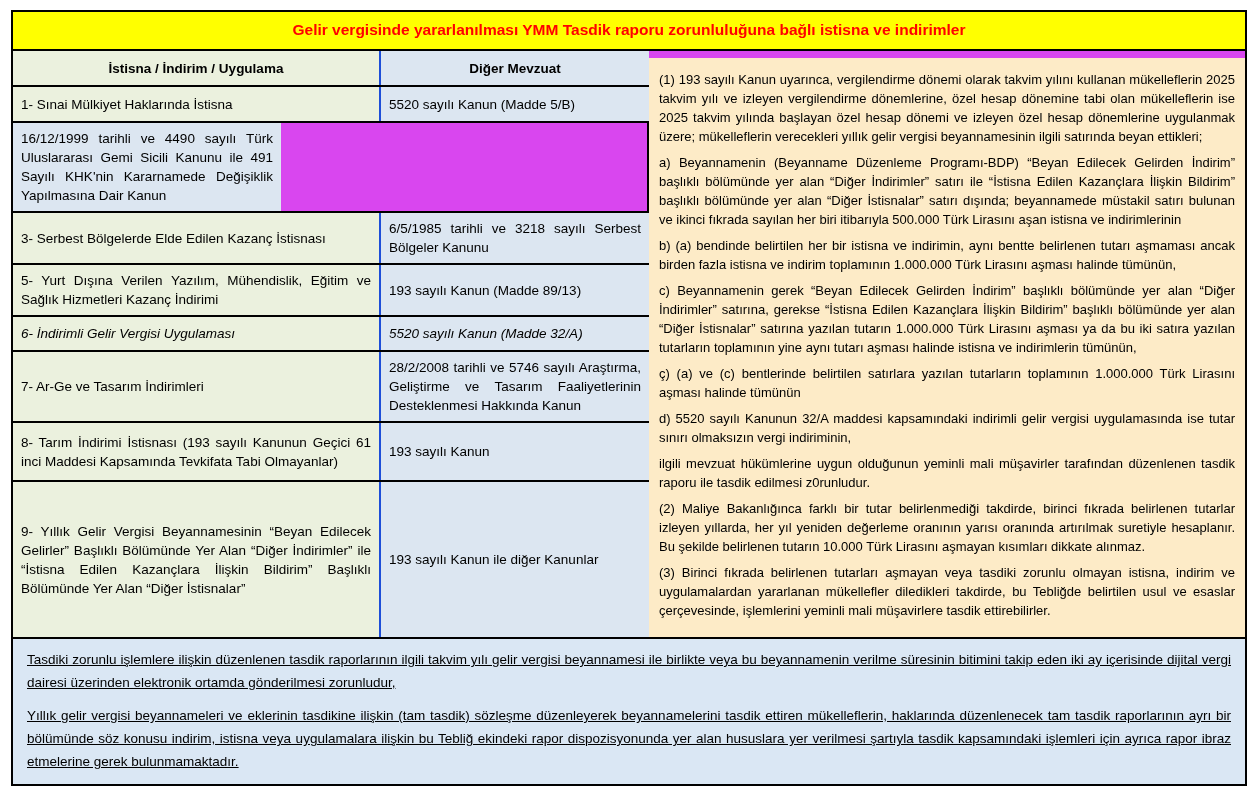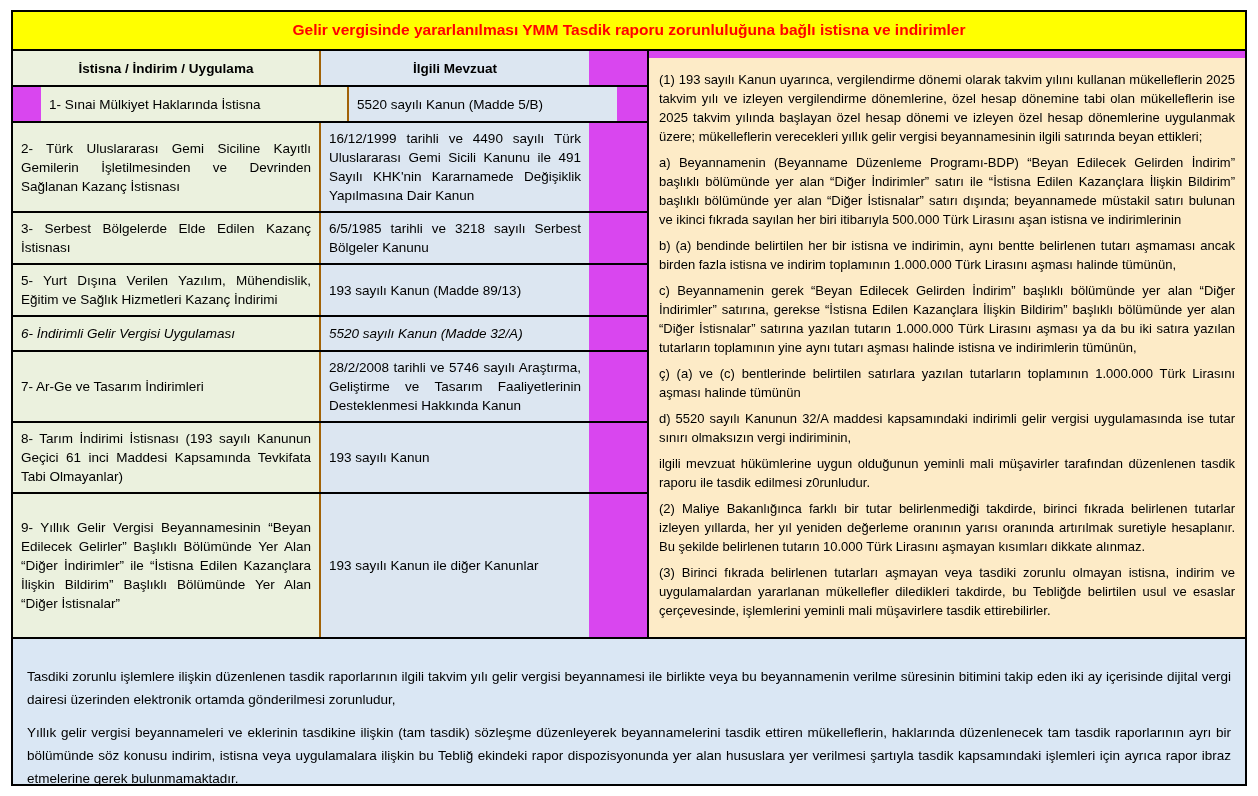--- a/index.html
+++ b/index.html
@@ -36,33 +36,33 @@
   }
   .trow { display:flex; border-bottom:2px solid #000; flex:none; }
   .trow:last-child { border-bottom:none; flex:1;border-radius:15px; }
   .cell {
     display:flex; align-items:center;
     font-size:13.5px; line-height:19px;
     padding:6px 8px;
     overflow:hidden;
   }
   .cell.item {
-    width:308px; flex:none;
+    width:368px; flex:none;
     background:#EBF1DE;
-    border-right:2px solid #a16207;
+    border-right:2px solid #1d4ed8;
     text-align:justify;
   }
   .cell.law {
     width:268px; flex:none;
     background:#DCE6F1;
     text-align:justify;
   }
   .trow.hdr .cell { justify-content:center; text-align:center; font-weight:bold; }
   .r-hdr { min-height:36px; }
-  .r1 { min-height:36px;padding-left:28px; }
+  .r1 { min-height:36px; }
   .r2 { min-height:84px; }
   .r3 { min-height:47px; }
   .r4 { min-height:50px; }
   .r5 { min-height:49px; }
   .r6 { min-height:35px;font-style:italic; }
   .r7 { min-height:55px; }
   .r8 { min-height:59px; }
   
   .notes {
     flex:1;
@@ -71,48 +71,48 @@
     font-size:13px;
     line-height:19px;
     overflow:hidden;
     margin-top:7px;
   }
   .notes p { text-align:justify; margin:6px 0 7px 0; }
   
   .footer {
     flex:1;
     background:#DAE7F4;
-    padding:18px 14px;
+    padding:1px 14px;
     font-size:13.5px;
     line-height:23px;
     overflow:hidden;
+    text-decoration:underline;
   }
   .footer p { text-align:justify; margin:8px 0 10px 0; }
 </style>
 </head>
 <body>
 
 <div class="page">
   <div class="frame">
 
     <div class="title-bar">Gelir vergisinde yararlanılması YMM Tasdik raporu zorunluluğuna bağlı istisna ve indirimler</div>
 
     <div class="content">
 
       <div class="table-cols">
         <div class="trow hdr r-hdr">
           <div class="cell item">İstisna / İndirim / Uygulama</div>
-          <div class="cell law">İlgili Mevzuat</div>
+          <div class="cell law">Diğer Mevzuat</div>
         </div>
         <div class="trow r1">
           <div class="cell item">1- Sınai Mülkiyet Haklarında İstisna</div>
           <div class="cell law">5520 sayılı Kanun (Madde 5/B)</div>
         </div>
         <div class="trow r2">
-          <div class="cell item">2- Türk Uluslararası Gemi Siciline Kayıtlı Gemilerin İşletilmesinden ve Devrinden Sağlanan Kazanç İstisnası</div>
           <div class="cell law">16/12/1999 tarihli ve 4490 sayılı Türk Uluslararası Gemi Sicili Kanunu ile 491 Sayılı KHK'nin Kararnamede Değişiklik Yapılmasına Dair Kanun</div>
         </div>
         <div class="trow r3">
           <div class="cell item">3- Serbest Bölgelerde Elde Edilen Kazanç İstisnası</div>
           <div class="cell law">6/5/1985 tarihli ve 3218 sayılı Serbest Bölgeler Kanunu</div>
         </div>
         <div class="trow r5">
           <div class="cell item">5- Yurt Dışına Verilen Yazılım, Mühendislik, Eğitim ve Sağlık Hizmetleri Kazanç İndirimi</div>
           <div class="cell law">193 sayılı Kanun (Madde 89/13)</div>
         </div>

